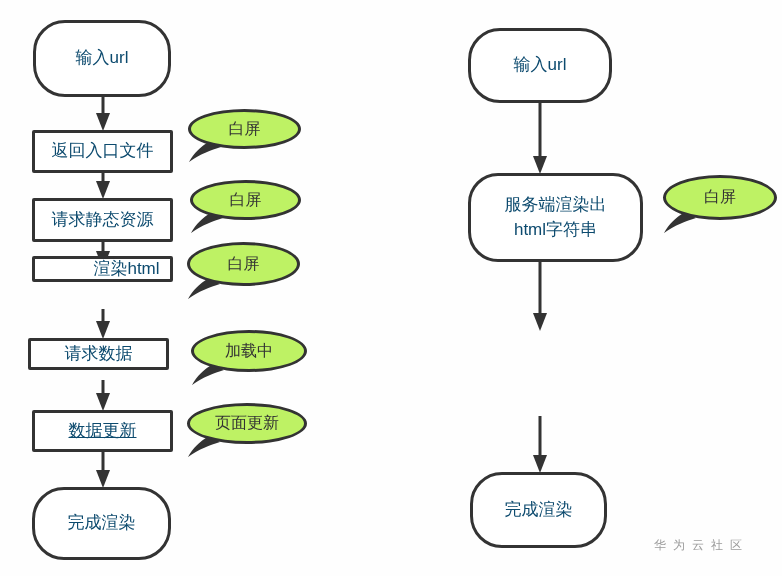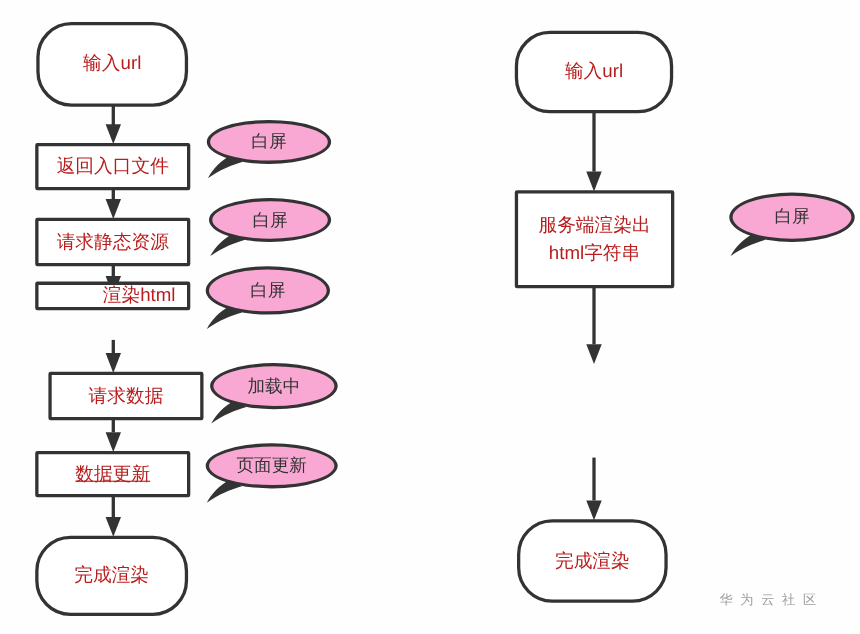--- a/index.html
+++ b/index.html
@@ -20,38 +20,38 @@
     left: 0;
     top: 0;
     z-index: 1;
   }
   .node {
     position: absolute;
     z-index: 2;
     box-sizing: border-box;
     border: 3px solid #333333;
     background: #ffffff;
-    color: #b91c1c;
+    color: #0c4a6e;
     display: flex;
     flex-direction: column;
     align-items: center;
     justify-content: center;
     text-align: right;
     font-size: 17px;
     line-height: 1.45;
   }
   .stadium { border-radius: 32px; }
   .rect { border-radius: 2px; }
   .bubble {
     position: absolute;
     z-index: 2;
     box-sizing: border-box;
     border: 3px solid #333333;
     border-radius: 50%;
-    background: #f9a8d4;
+    background: #bef264;
     color: #333333;
     display: flex;
     align-items: center;
     justify-content: center;
     text-align: center;
     font-size: 16px;
   }
   .line { display: block; }
   #watermark {
     position: absolute;
@@ -126,21 +126,21 @@
   </div>
 
   <div class="node rect" style="left:32px; top:198px; width:141px; height:44px;">
     <span class="line">请求静态资源</span>
   </div>
 
   <div class="node rect" style="left:32px; top:256px; width:141px; height:26px;padding-left:48px;">
     <span class="line">渲染html</span>
   </div>
 
-  <div class="node rect" style="left:44px; top:338px; width:141px; height:44px;">
+  <div class="node rect" style="left:28px; top:338px; width:141px; height:32px;">
     <span class="line">请求数据</span>
   </div>
 
   <div class="node rect" style="left:32px; top:410px; width:141px; height:42px;text-decoration:underline;">
     <span class="line">数据更新</span>
   </div>
 
   <div class="node stadium" style="left:32px; top:487px; width:139px; height:73px;">
     <span class="line">完成渲染</span>
   </div>
@@ -158,21 +158,21 @@
     <span>加载中</span>
   </div>
   <div class="bubble" style="left:187px; top:403px; width:120px; height:41px;">
     <span>页面更新</span>
   </div>
 
   <div class="node stadium" style="left:468px; top:28px; width:144px; height:75px;">
     <span class="line">输入url</span>
   </div>
 
-  <div class="node rect" style="left:468px; top:173px; width:145px; height:89px;">
+  <div class="node rect" style="left:468px; top:173px; width:175px; height:89px;border-radius:30px;">
     <span class="line">服务端渲染出</span>
     <span class="line">html字符串</span>
   </div>
 
 
   <div class="node stadium" style="left:470px; top:472px; width:137px; height:76px;">
     <span class="line">完成渲染</span>
   </div>
 
   <div class="bubble" style="left:663px; top:175px; width:114px; height:45px;">

